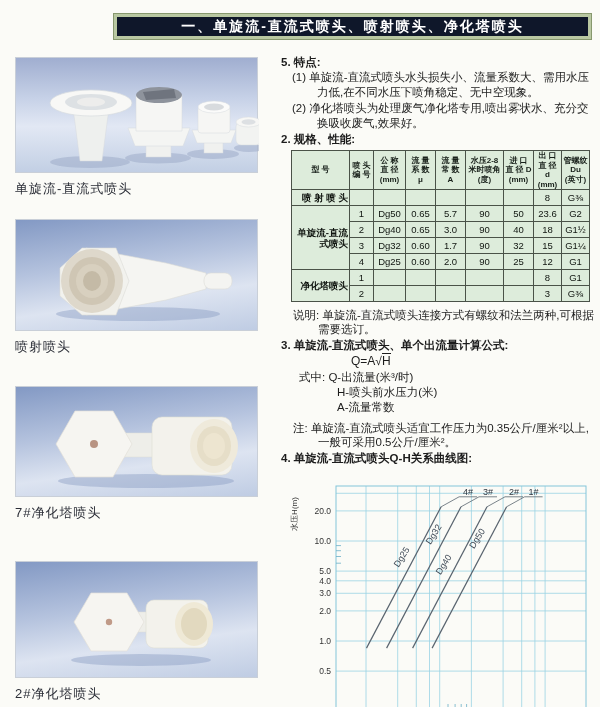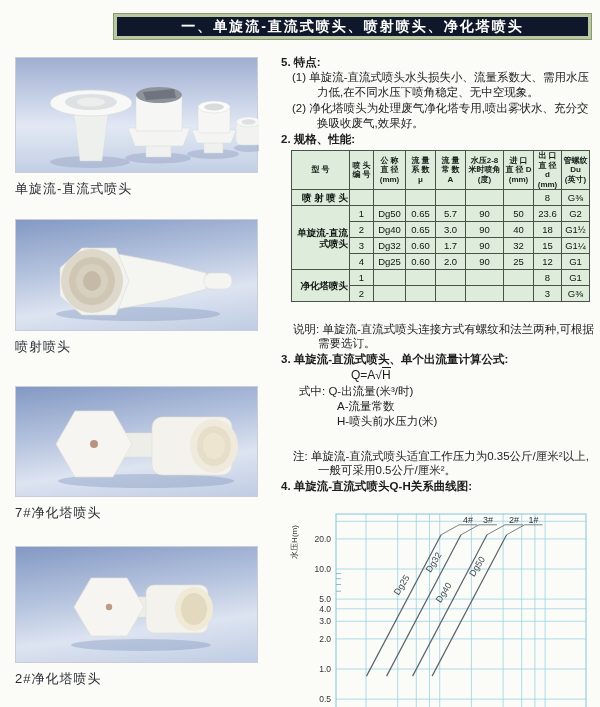--- a/index.html
+++ b/index.html
@@ -17,21 +17,21 @@
   .fig{position:absolute;left:15px;width:243px;}
   .photo{width:243px;border:1px solid #c9cfd8;box-sizing:border-box;
     background:linear-gradient(172deg,#8399c4 0%,#b5c3de 40%,#dde4f1 68%,#bfcce3 100%);}
   .photo.p1{background:linear-gradient(180deg,#a0aed0 0%,#c6d1e7 35%,#e2e8f4 60%,#c2cfe4 100%);}
   .caption{margin-top:7px;font-size:13px;letter-spacing:1px;color:#2a2d36;}
 
   
   .rcol{position:absolute;left:281px;top:55px;width:314px;}
   .sec-title{font-weight:bold;font-size:11.5px;line-height:15px;}
   .para{font-size:11.5px;line-height:15px;padding-left:36px;text-indent:-25px;margin:0 0 1px 0;}
-  .hang{font-size:11.5px;line-height:14px;padding-left:37px;text-indent:-25px;margin:20px 0 2px 0;}
+  .hang{font-size:11.5px;line-height:14px;padding-left:37px;text-indent:-25px;margin:6px 0 2px 0;}
 
   
   table.spec{border-collapse:collapse;margin:3px 0 2px 10px;background:#ddecdb;
     table-layout:fixed;}
   table.spec th,table.spec td{border:1px solid #4a5248;text-align:center;
     padding:0 1px;overflow:hidden;}
   table.spec th{font-size:8px;line-height:9.5px;font-weight:bold;height:36px;color:#18201a;}
   table.spec td{font-size:9.5px;height:15px;color:#101510;}
   table.spec td.model{font-size:9.5px;font-weight:bold;line-height:11px;text-align:right;}
 
@@ -116,21 +116,21 @@
         <ellipse cx="198" cy="59" rx="24" ry="27" fill="#efeadb"></ellipse>
         <ellipse cx="198" cy="59" rx="17" ry="20" fill="#e6dec8"></ellipse>
         <ellipse cx="198" cy="59" rx="11" ry="13" fill="#ede5d0"></ellipse>
         <path d="M40,57 L59,24 L97,24 L116,57 L97,90 L59,90 Z" fill="#f6f5f1" stroke="#e2e0d8" stroke-width="0.7"></path>
         <circle cx="78" cy="57" r="4" fill="#b89382"></circle>
       </svg>
     </div>
     <div class="caption">7#净化塔喷头</div>
   </div>
 
-  <div class="fig" style="top:546px">
+  <div class="fig" style="top:561px">
     <div class="photo" style="height:117px">
       <svg width="243" height="115" viewBox="0 0 243 115">
         <ellipse cx="125" cy="98" rx="70" ry="6" fill="#8296bf" opacity="0.4"></ellipse>
         <rect x="112" y="50" width="28" height="20" fill="#eeeee9" stroke="#ddddd5" stroke-width="0.5"></rect>
         <rect x="130" y="38" width="62" height="48" rx="8" fill="#f3f2ec" stroke="#ddddd5" stroke-width="0.6"></rect>
         <ellipse cx="178" cy="62" rx="19" ry="22" fill="#efe9d6"></ellipse>
         <ellipse cx="178" cy="62" rx="13" ry="16" fill="#e2d9bf"></ellipse>
         <path d="M58,60 L75,31 L111,31 L128,60 L111,89 L75,89 Z" fill="#f6f5f1" stroke="#e2e0d8" stroke-width="0.7"></path>
         <circle cx="93" cy="60" r="3.2" fill="#c09a88"></circle>
       </svg>
@@ -245,22 +245,22 @@
           </tr>
         </tbody>
       </table>
     <div class="hang">说明: 单旋流-直流式喷头连接方式有螺纹和法兰两种,可根据需要选订。</div>
 
     <div class="sec-title">3. 单旋流-直流式喷头、单个出流量计算公式:</div>
     <div class="formula">
       <span>Q=A√</span><span class="sqrt-arg">H</span>
     </div>
     <div class="f-line">式中: Q-出流量(米³/时)</div>
+    <div class="f-line2">H-喷头前水压力(米)</div>
     <div class="f-line2">A-流量常数</div>
-    <div class="f-line2">H-喷头前水压力(米)</div>
     <div class="hang">注: 单旋流-直流式喷头适宜工作压力为0.35公斤/厘米²以上,一般可采用0.5公斤/厘米²。</div>
 
     <div class="sec-title">4. 单旋流-直流式喷头Q-H关系曲线图:</div>
     <div class="chart-wrap"><svg width="316" height="265" viewBox="0 0 316 265">
           <line class="grid" x1="85.0" y1="18" x2="85.0" y2="240"></line>
           <line class="grid" x1="116.7" y1="18" x2="116.7" y2="240"></line>
           <line class="grid" x1="135.3" y1="18" x2="135.3" y2="240"></line>
           <line class="grid" x1="148.5" y1="18" x2="148.5" y2="240"></line>
           <line class="grid" x1="158.7" y1="18" x2="158.7" y2="240"></line>
           <line class="grid" x1="190.4" y1="18" x2="190.4" y2="240"></line>

